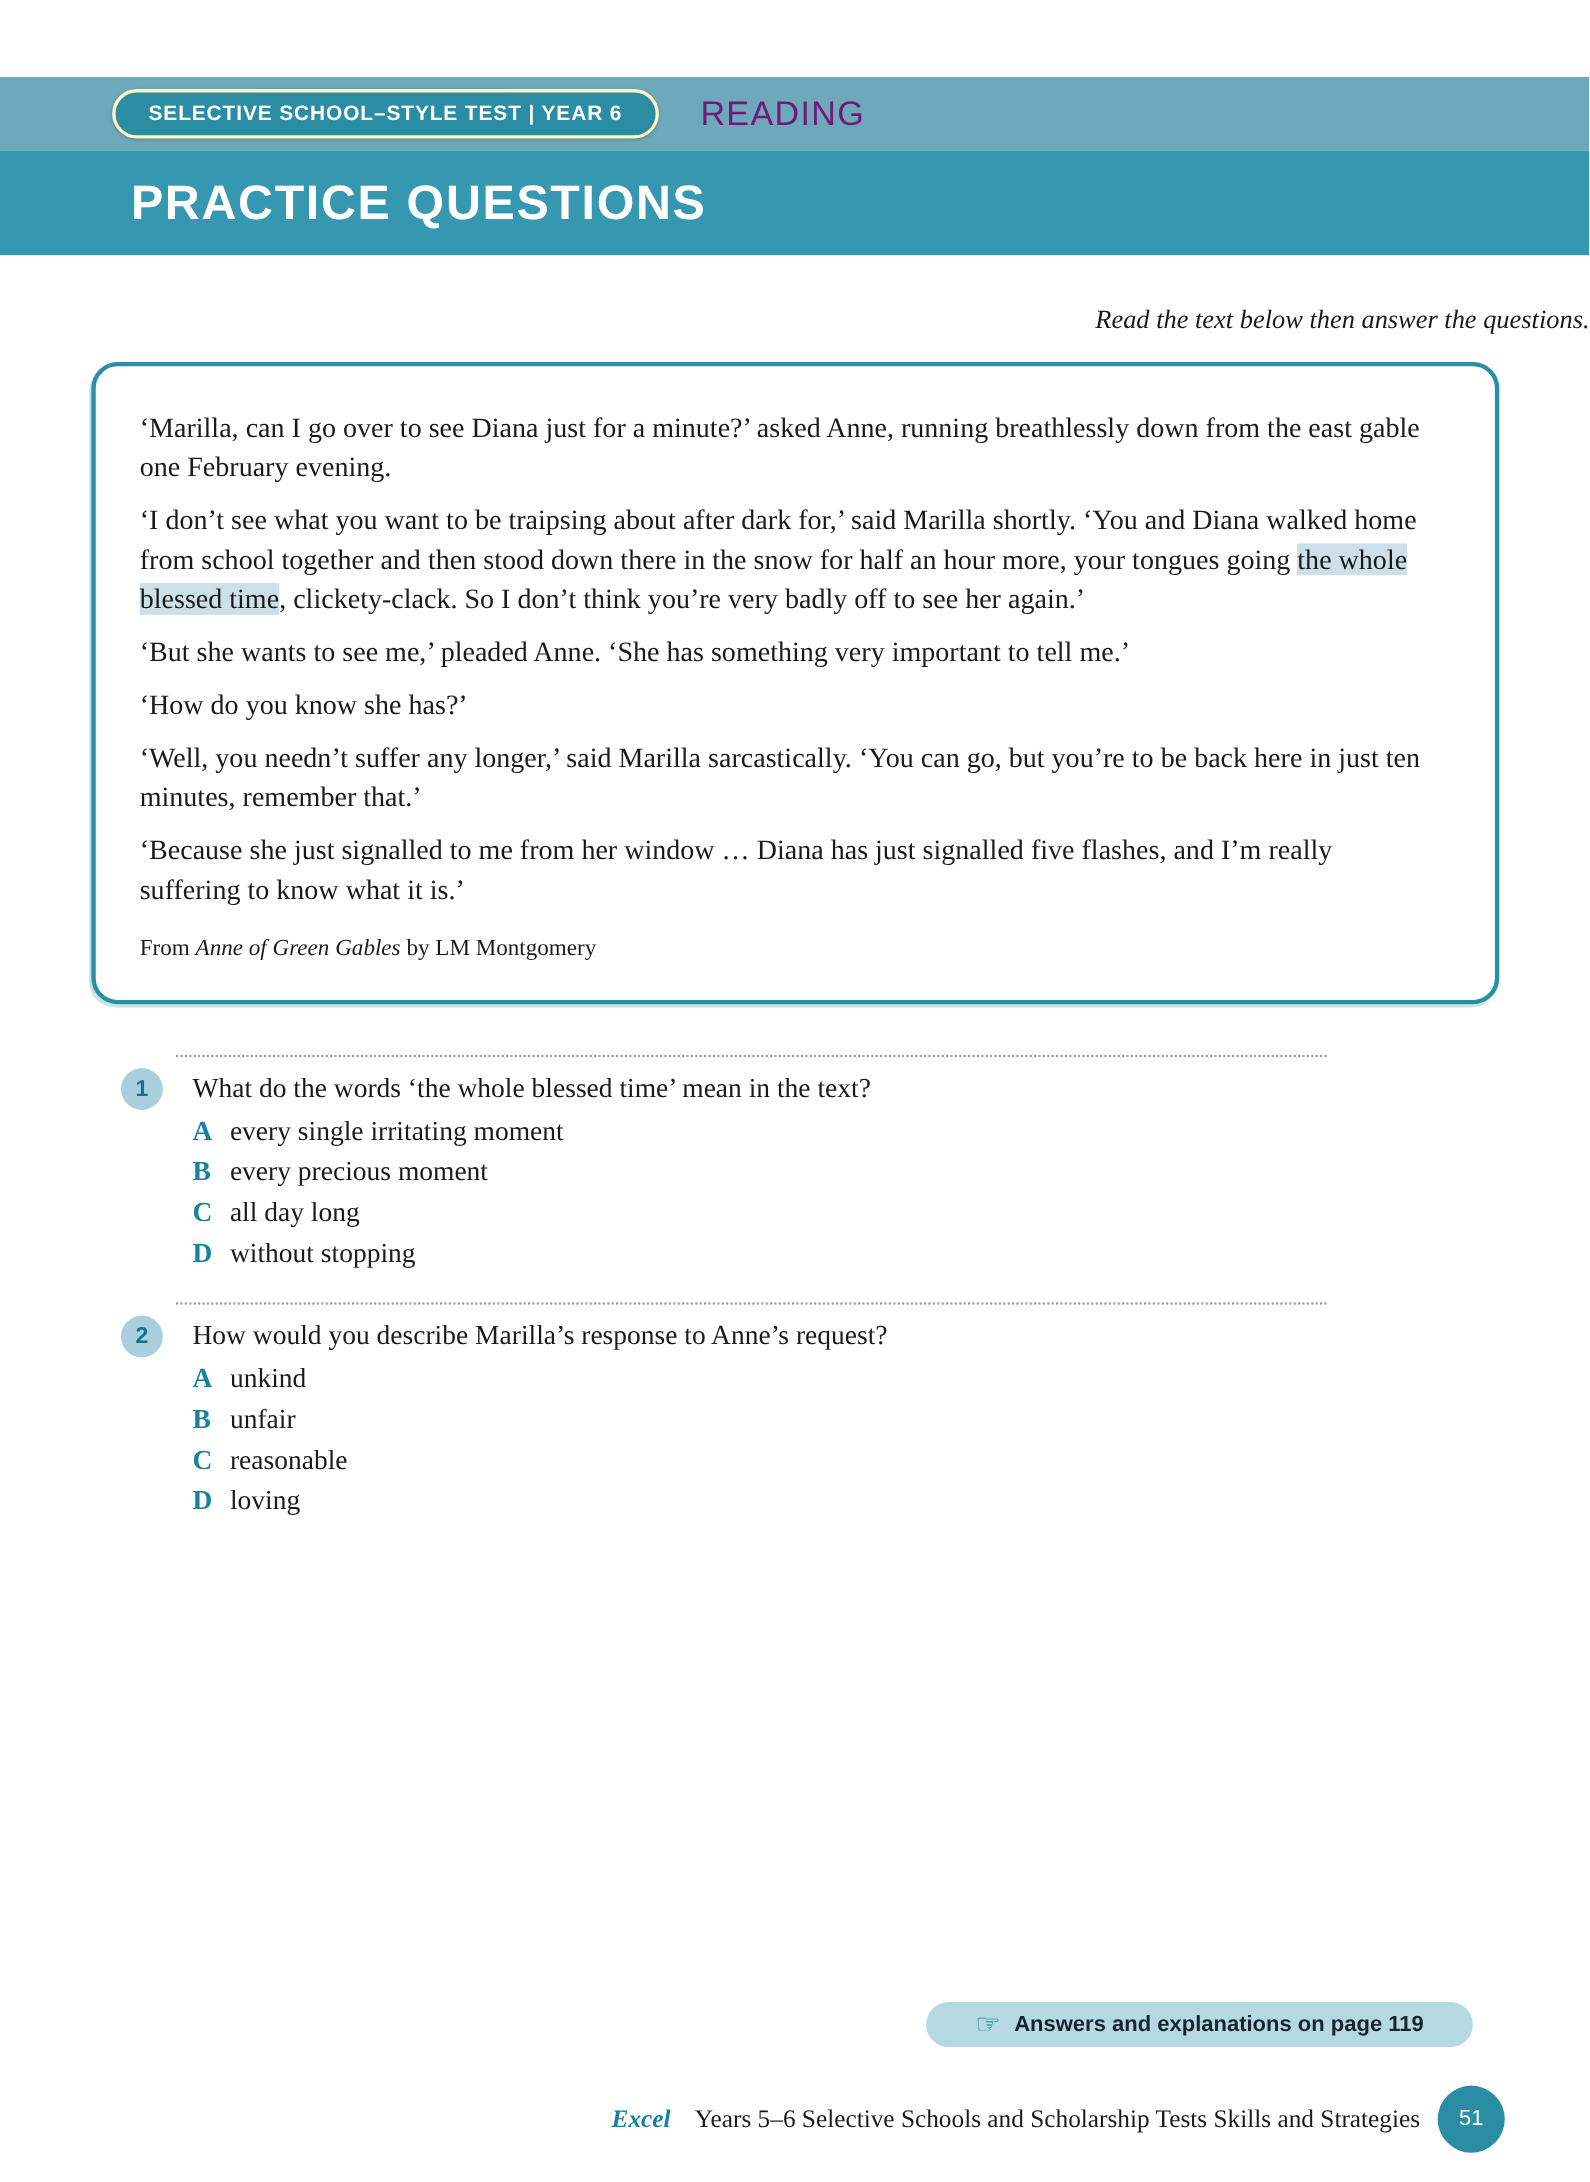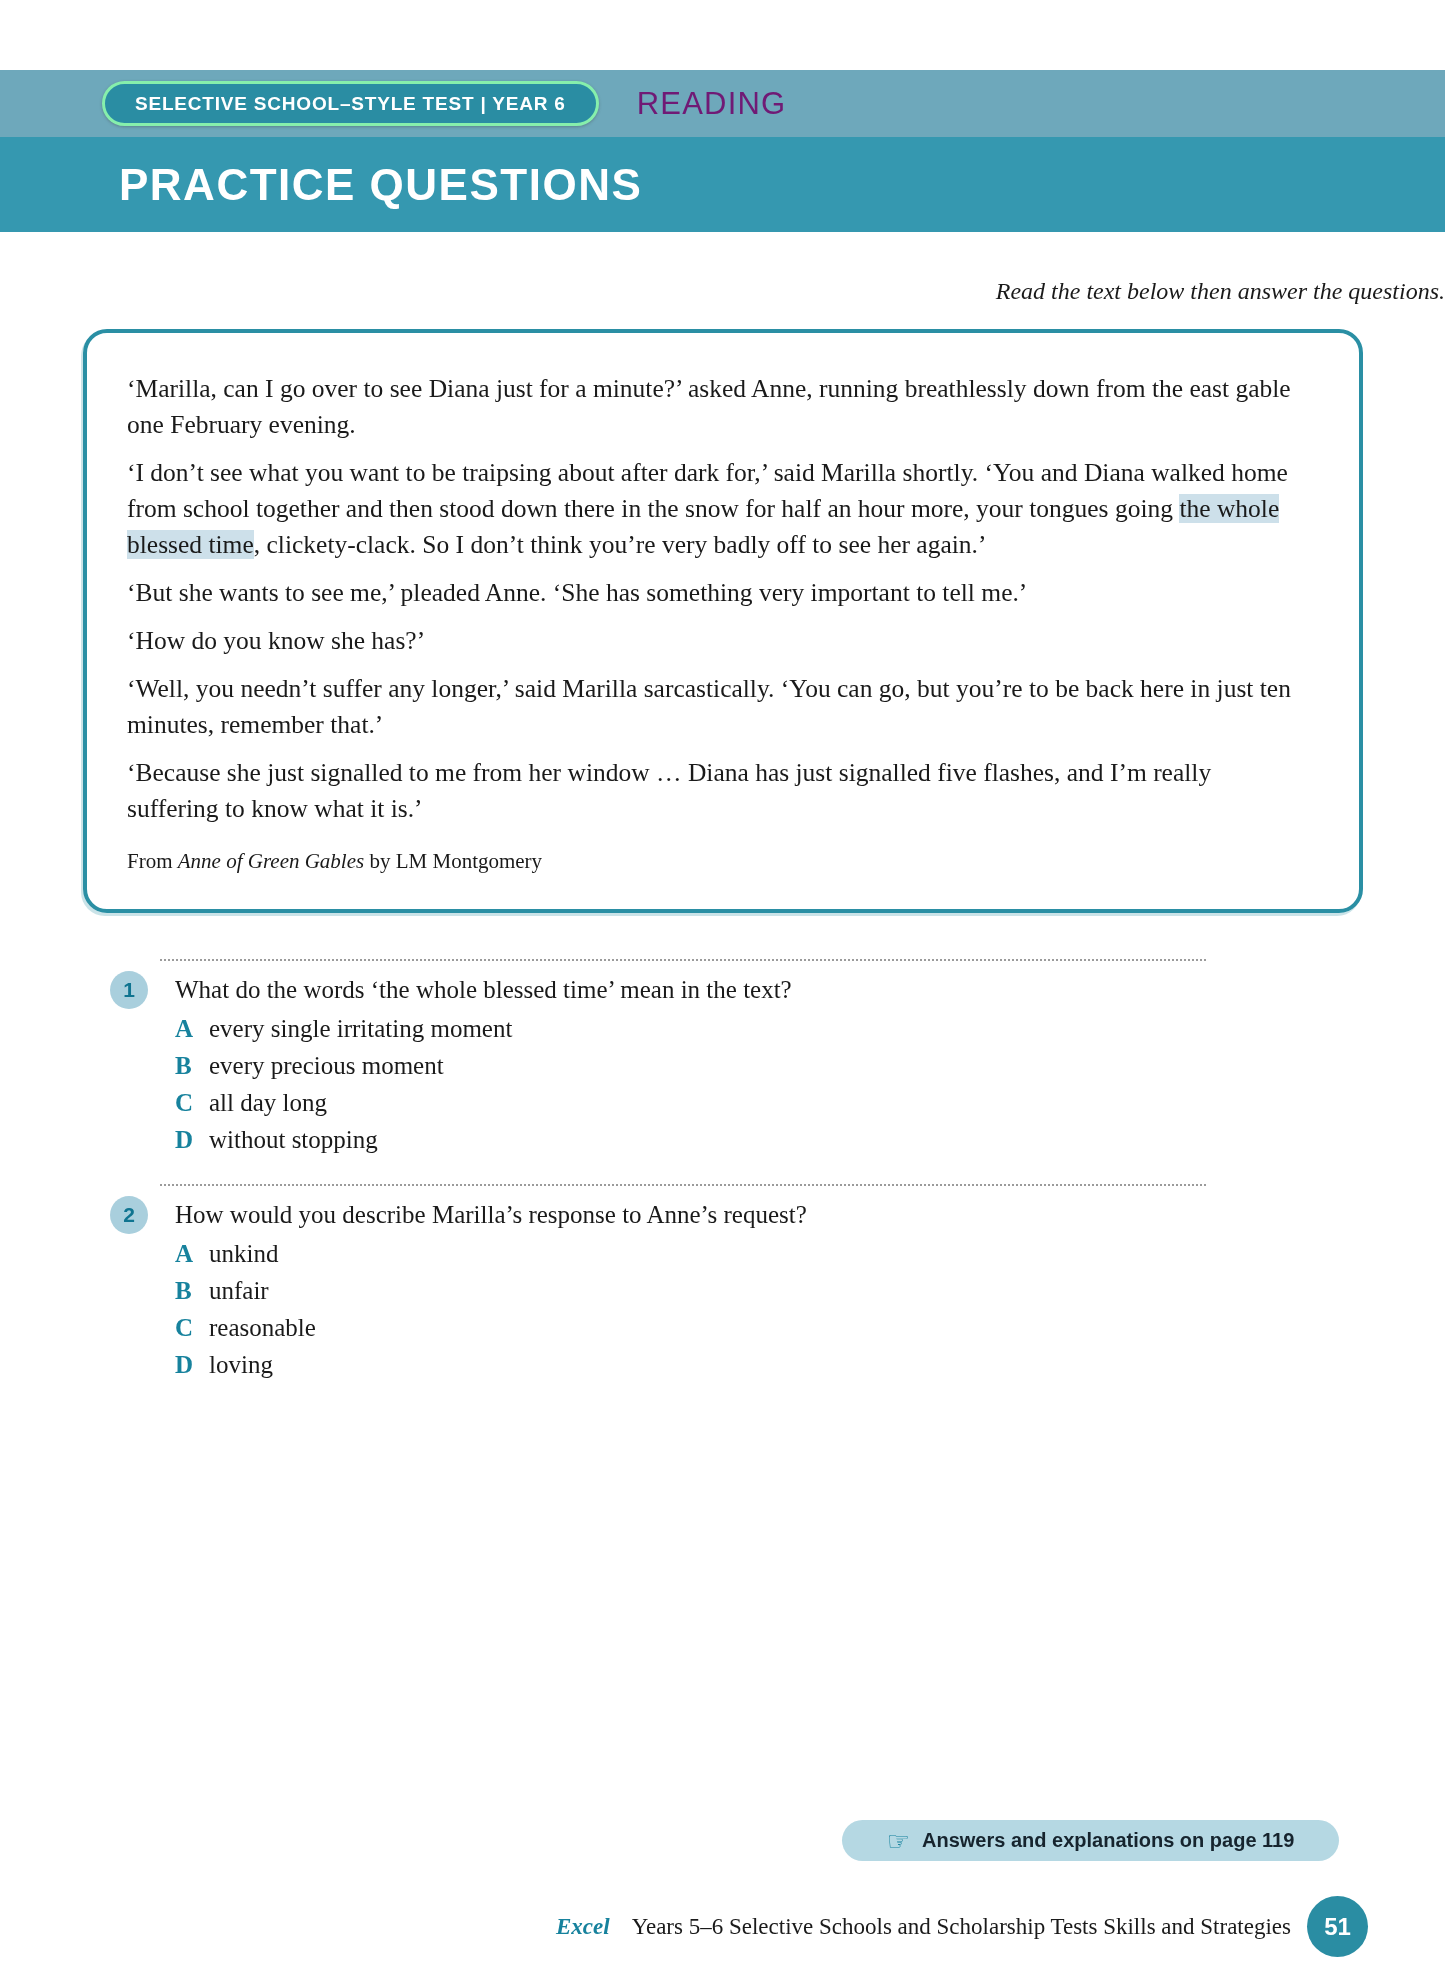--- a/index.html
+++ b/index.html
@@ -27,21 +27,21 @@
   .band-light{
     margin-top:70px;height:67px;
     background:var(--band-light);
     display:flex;align-items:center;
     padding-left:102px;
   }
   .pill-badge{
     display:inline-flex;align-items:center;justify-content:center;
     height:45px;min-width:408px;
     background:var(--teal-dark);
-    border:3px solid #86efac;
+    border:3px solid #fef9c3;
     border-radius:26px;
     box-shadow:0 1px 3px rgba(60,60,60,.35);
     padding:0 30px;
   }
   .pill-badge span{
     color:#ffffff;
     font-family:"Liberation Sans", sans-serif;
     font-weight:bold;font-size:19px;letter-spacing:.8px;
     white-space:nowrap;
   }
@@ -148,21 +148,21 @@
     margin-right:22px;
   }
   .page-circle{
     width:61px;height:61px;border-radius:50%;
     background:var(--teal-dark);
     display:flex;align-items:center;justify-content:center;
   }
   .page-circle span{
     color:#ffffff;
     font-family:"Liberation Sans", sans-serif;
-    font-weight:bold;font-size:24px;
+    font-weight:normal;font-size:20px;
   }
 </style>
 </head>
 <body>
 
 <div class="page">
 
   <div class="band-light">
     <div class="pill-badge">
       <span>SELECTIVE SCHOOL–STYLE TEST  |  YEAR 6</span>

